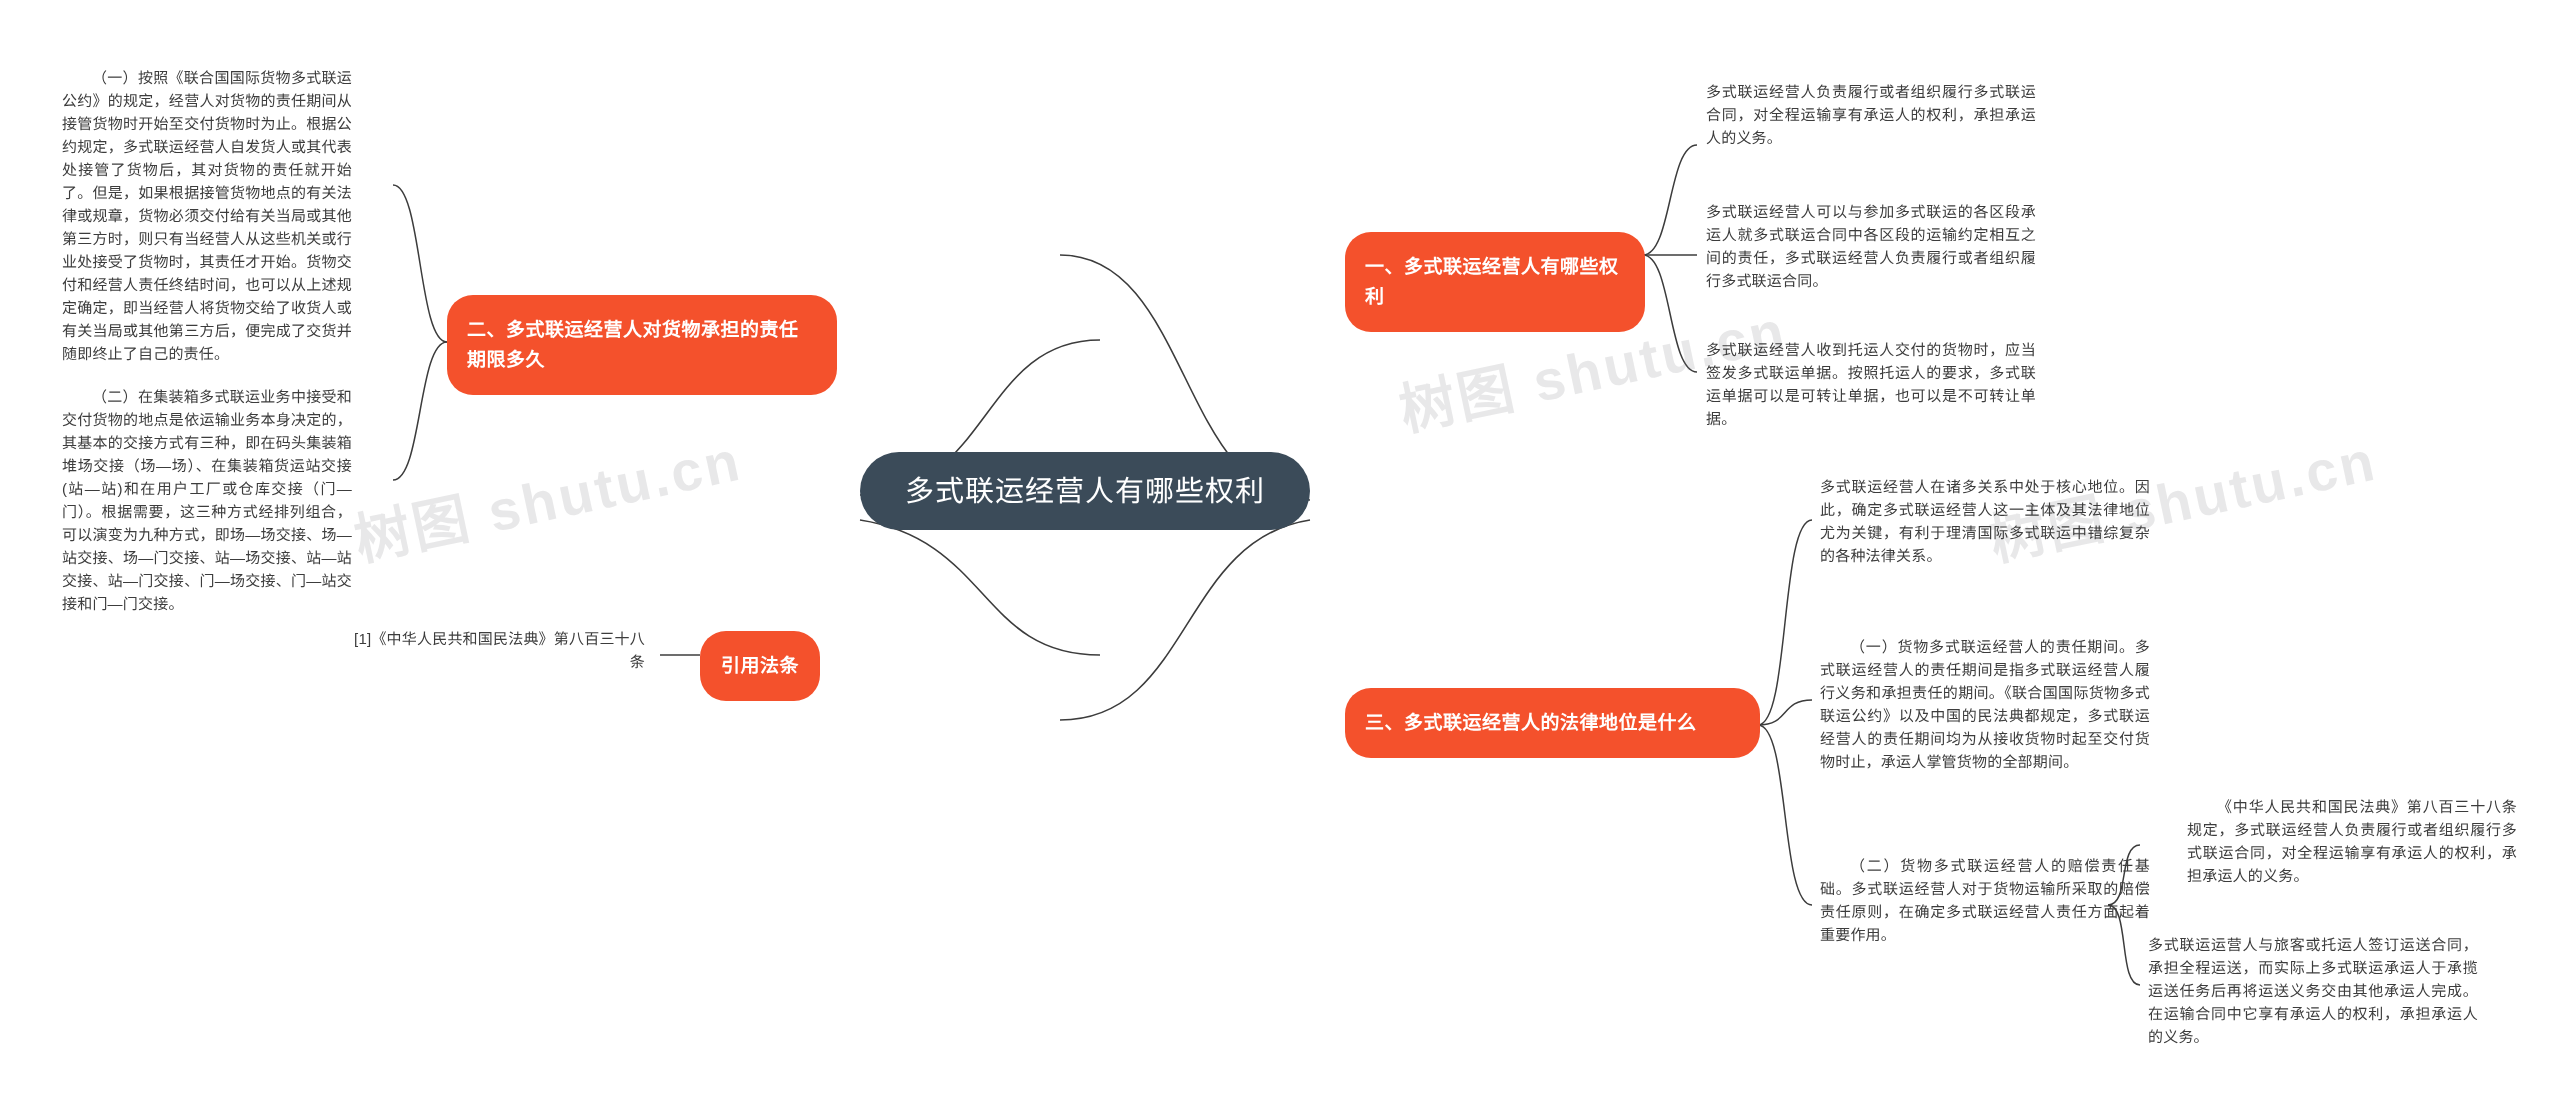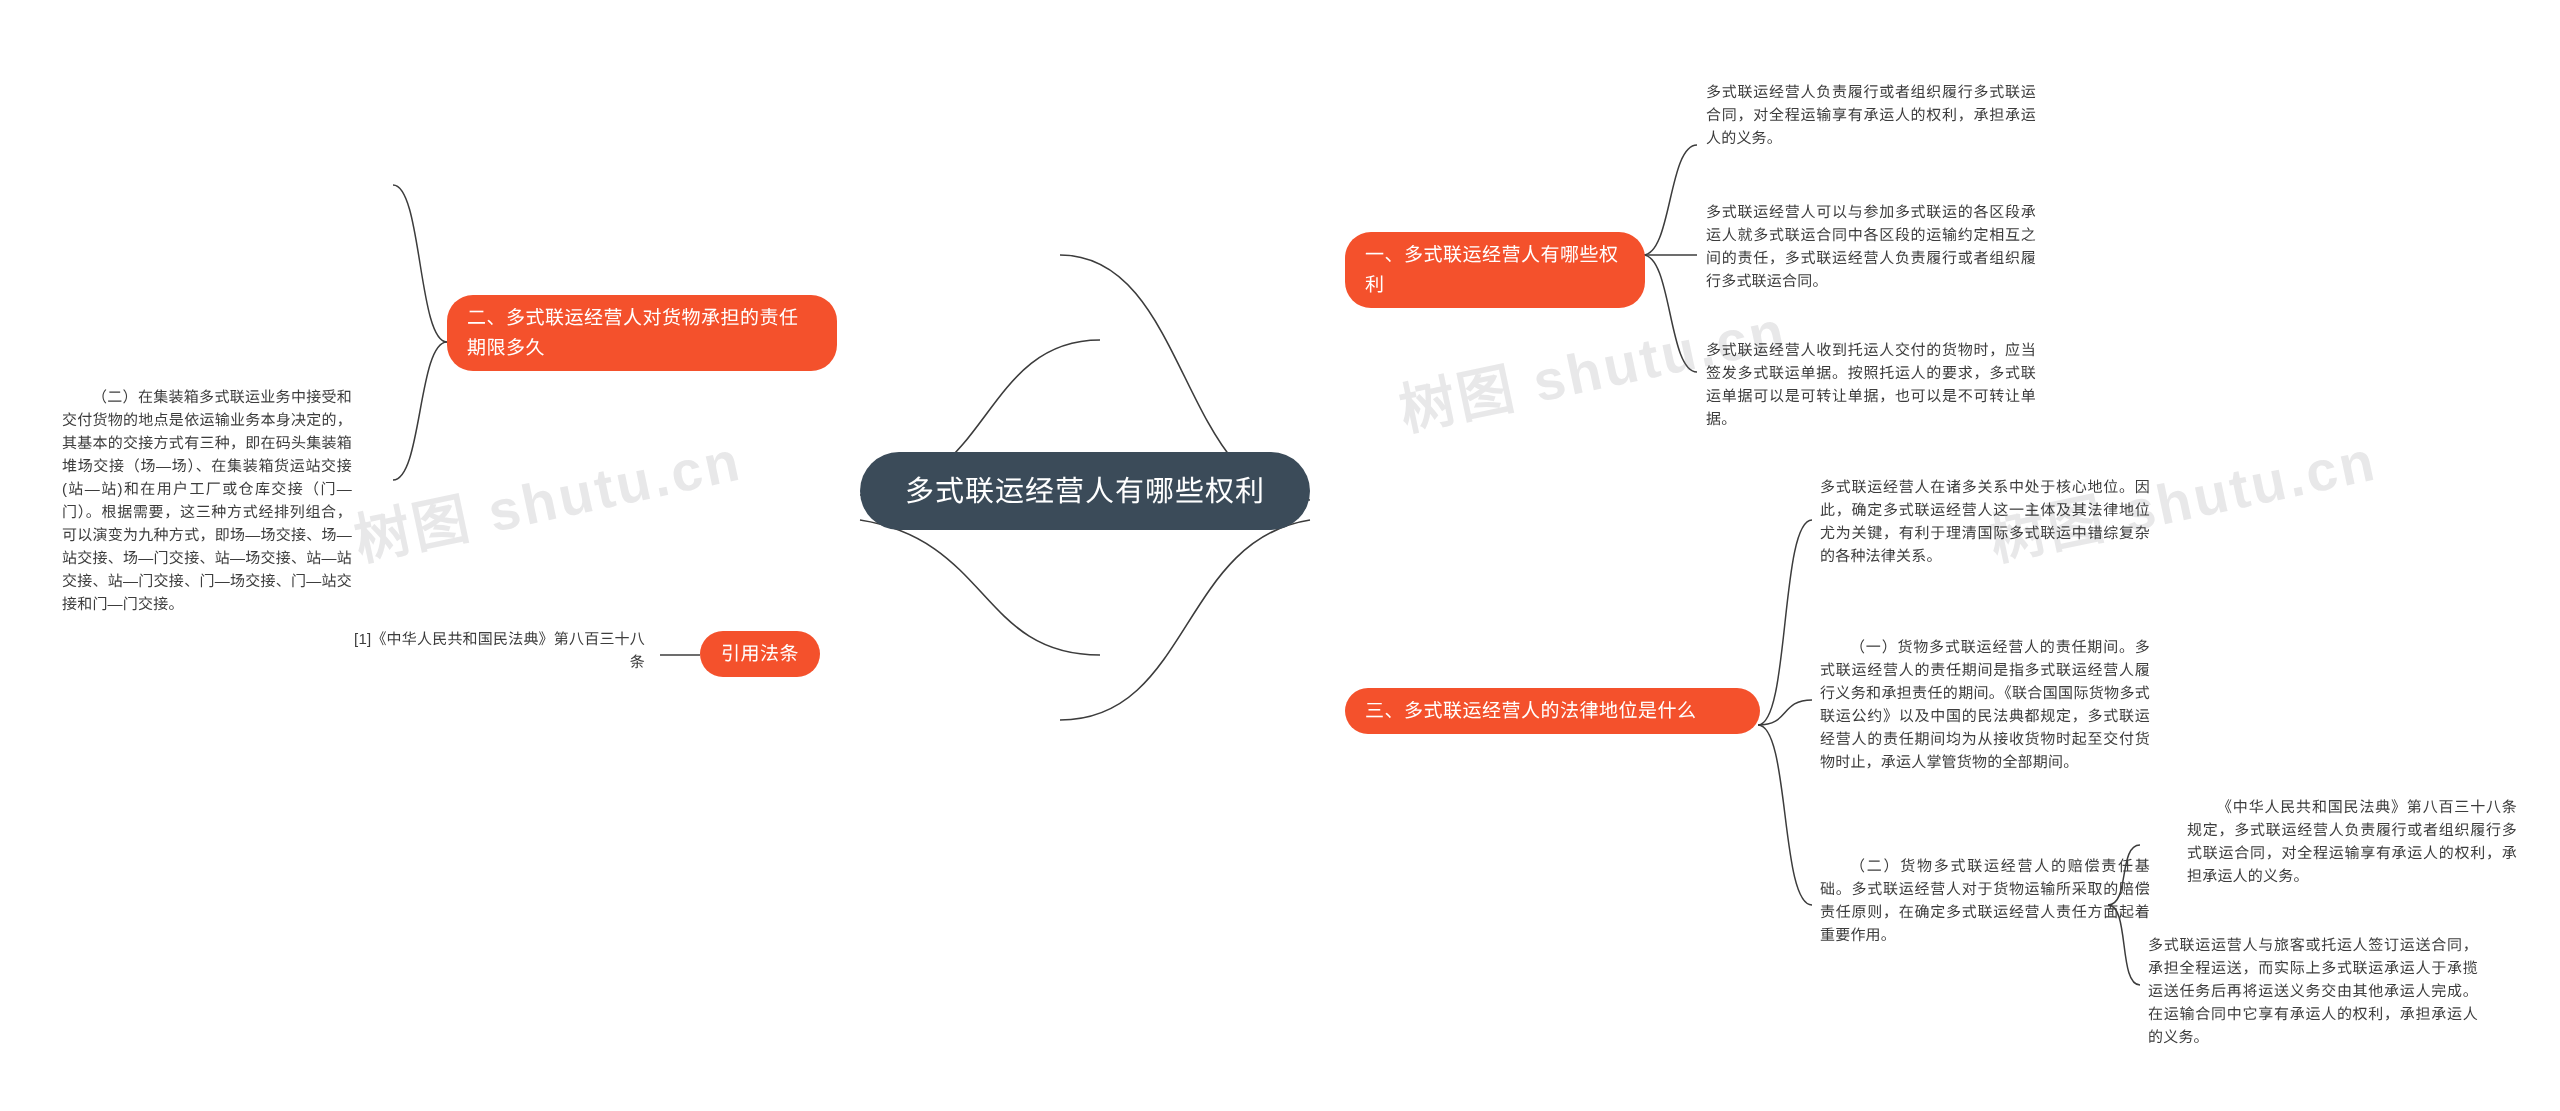--- a/index.html
+++ b/index.html
@@ -61,24 +61,25 @@
     font-size: 29px;
     line-height: 38px;
     text-align: center;
     letter-spacing: 1px;
   }
 
   .branch-node {
     background: #f4512c;
     color: #ffffff;
     border-radius: 26px;
-    padding: 8px 20px;
+    padding: 20px 20px;
     font-size: 19px;
     line-height: 30px;
     letter-spacing: 0.5px;
+    font-weight: bold;
   }
 
   .leaf-text {
     position: absolute;
     color: #3c3c3c;
     font-size: 15px;
     line-height: 23px;
     letter-spacing: 0.2px;
     text-align: justify;
     text-justify: inter-ideograph;
@@ -148,18 +149,19 @@
   <div class="leaf-text" style="left: 1820px; top: 475px; width: 330px; color: rgb(60, 60, 60);">多式联运经营人在诸多关系中处于核心地位。因此，确定多式联运经营人这一主体及其法律地位尤为关键，有利于理清国际多式联运中错综复杂的各种法律关系。</div>
 
   <div class="leaf-text indent" style="left: 1820px; top: 617px; width: 330px; color: rgb(60, 60, 60); margin-top: 18px;">（一）货物多式联运经营人的责任期间。多式联运经营人的责任期间是指多式联运经营人履行义务和承担责任的期间。《联合国国际货物多式联运公约》以及中国的民法典都规定，多式联运经营人的责任期间均为从接收货物时起至交付货物时止，承运人掌管货物的全部期间。</div>
 
   <div class="leaf-text indent" style="left: 1820px; top: 854px; width: 330px; color: rgb(60, 60, 60);">（二）货物多式联运经营人的赔偿责任基础。多式联运经营人对于货物运输所采取的赔偿责任原则，在确定多式联运经营人责任方面起着重要作用。</div>
 
   <div class="leaf-text indent" style="left: 2148px; top: 795px; width: 330px; color: rgb(60, 60, 60); margin-left: 39px;">《中华人民共和国民法典》第八百三十八条规定，多式联运经营人负责履行或者组织履行多式联运合同，对全程运输享有承运人的权利，承担承运人的义务。</div>
 
   <div class="leaf-text" style="left: 2148px; top: 933px; width: 330px; color: rgb(60, 60, 60);">多式联运运营人与旅客或托运人签订运送合同，承担全程运送，而实际上多式联运承运人于承揽运送任务后再将运送义务交由其他承运人完成。在运输合同中它享有承运人的权利，承担承运人的义务。</div>
 
+  <div class="leaf-text indent" style="left: 62px; top: 66px; width: 290px; color: rgb(60, 60, 60);">（一）按照《联合国国际货物多式联运公约》的规定，经营人对货物的责任期间从接管货物时开始至交付货物时为止。根据公约规定，多式联运经营人自发货人或其代表处接管了货物后，其对货物的责任就开始了。但是，如果根据接管货物地点的有关法律或规章，货物必须交付给有关当局或其他第三方时，则只有当经营人从这些机关或行业处接受了货物时，其责任才开始。货物交付和经营人责任终结时间，也可以从上述规定确定，即当经营人将货物交给了收货人或有关当局或其他第三方后，便完成了交货并随即终止了自己的责任。</div>
 
   <div class="leaf-text indent" style="left: 62px; top: 385px; width: 290px; color: rgb(60, 60, 60);">（二）在集装箱多式联运业务中接受和交付货物的地点是依运输业务本身决定的，其基本的交接方式有三种，即在码头集装箱堆场交接（场—场）、在集装箱货运站交接(站—站)和在用户工厂或仓库交接（门—门）。根据需要，这三种方式经排列组合，可以演变为九种方式，即场—场交接、场—站交接、场—门交接、站—场交接、站—站交接、站—门交接、门—场交接、门—站交接和门—门交接。</div>
 
   <div class="leaf-text right-align" style="left: 345px; top: 627px; width: 300px; color: rgb(60, 60, 60);">[1]《中华人民共和国民法典》第八百三十八条</div>
 
 </div>
 
 </body></html>

